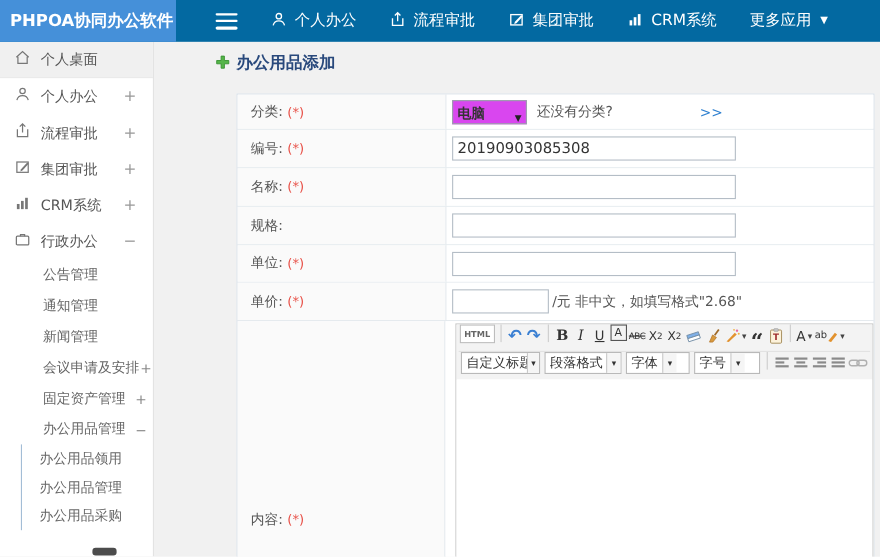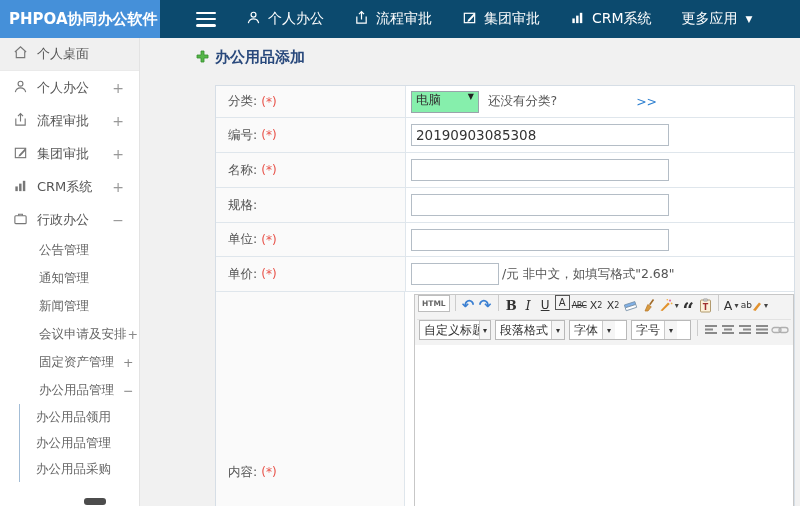--- a/index.html
+++ b/index.html
@@ -3,21 +3,21 @@
 <meta charset="utf-8">
 <style>
   * { box-sizing: border-box; margin: 0; padding: 0; }
   html,body { width:800px; height:506px; overflow:hidden; }
   body {
     font-family: "DejaVu Sans", "Liberation Sans", sans-serif;
     background:#f1f1f1; position:relative; font-size:13px; color:#555;
   }
   
   .header { position:absolute; top:0; left:0; width:800px; height:38px;
-            background:#0c4a6e; display:flex; align-items:center; z-index:10; }
+            background:#0369a1; display:flex; align-items:center; z-index:10; }
   .logo { width:160px; height:38px; background:#4590d9; color:#fff;
           font-weight:bold; font-size:15px; line-height:38px; padding-left:9px;
           letter-spacing:0; white-space:nowrap; }
   .hamb { margin-left:36px; width:20px; height:15px; display:flex; flex-direction:column;
           justify-content:space-between; cursor:pointer; }
   .hamb i { display:block; height:2.6px; background:#fff; border-radius:2px; }
   .topnav { display:flex; align-items:center; margin-left:30px; }
   .navitem { display:flex; align-items:center; color:#fff; font-size:14px;
              margin-right:30px; cursor:pointer; white-space:nowrap; }
   .navitem svg { margin-right:7px; }
@@ -46,23 +46,23 @@
   .frow { display:flex; border-bottom:1px solid #dfe6ec; }
   .frow:last-child { border-bottom:none; }
   .flabel { width:190px; background:#fafafa; border-right:1px solid #dfe6ec;
             display:flex; align-items:center; padding-left:12px; font-size:12.5px; color:#555; }
   .star { color:#e8534a; margin-left:4px; font-size:12px; }
   .fvalue { flex:1; display:flex; align-items:center; padding-left:5px;
             font-size:12.5px; color:#555; background:#fff; }
   .inp { width:258px; height:22px; border:1px solid #b4bdc6; font-size:13.5px;
          color:#333; padding:0 4px; font-family:inherit; background:#fff; }
   .inp.small { width:88px; }
-  .fakesel { width:68px; height:22px; border:1px solid #9aa3ab; background:#86efac;
-             display:flex; align-items:flex-start; padding:0 4px; font-size:12.5px;
-             color:#333; cursor:pointer; }
+  .fakesel { width:68px; height:22px; border:1px solid #9aa3ab; background:#d946ef;
+             display:flex; align-items:flex-end; padding:0 4px; font-size:12.5px;
+             color:#333; cursor:pointer;font-weight:bold; }
   .fakesel .caret { margin-left:auto; font-size:8px; color:#222; }
   .hint { margin-left:9px; color:#555; }
   .addlink { color:#8b5cf6; margin-left:4px; cursor:pointer;margin-top:47px; }
   .arrows { color:#2f80d0; cursor:pointer; }
   .suffix { margin-left:3px; color:#555; }
   
   .frow.big { height:360px; }
   .frow.big .fvalue { align-items:flex-start; padding-top:2px; }
   .editor { width:380px; margin-left:4px; border:1px solid #c7c7c7; height:352px;
             display:flex; flex-direction:column; background:#fff; }

